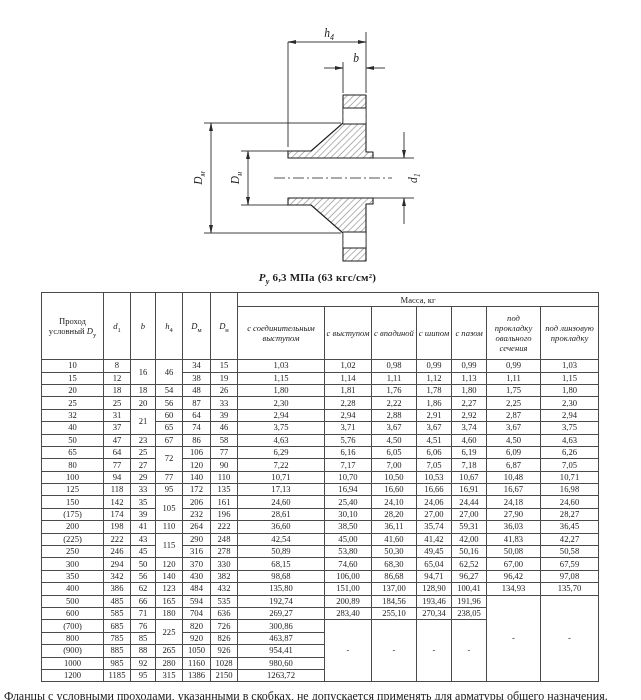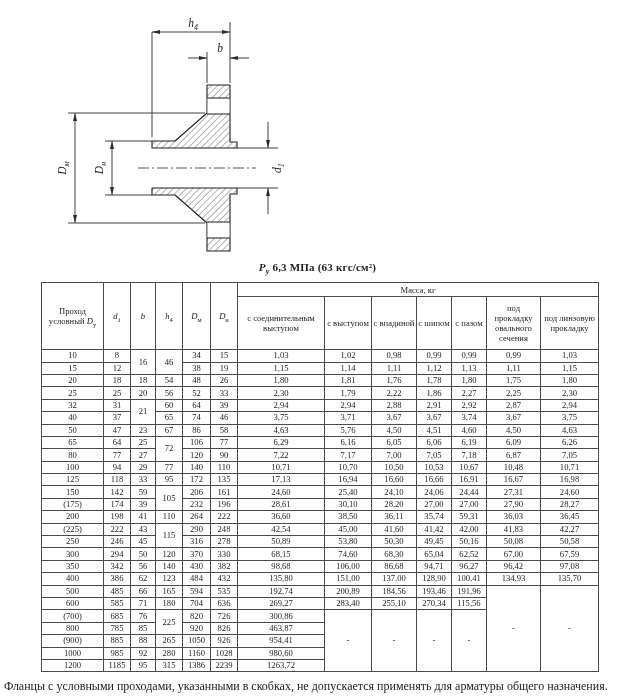--- a/index.html
+++ b/index.html
@@ -1,37 +1,37 @@
 <!DOCTYPE html>
 <html><head>
 <meta charset="utf-8">
 <style>
   html,body{margin:0;padding:0;}
   body{
     width:641px;height:700px;background:#ffffff;
     font-family:"Liberation Serif","DejaVu Serif",serif;
     color:#1c1c1c;overflow:hidden;
   }
-  .drawing-wrap{width:641px;display:flex;padding-top:10px;}
+  .drawing-wrap{width:641px;display:flex;justify-content:center;padding-top:20px;}
   .caption{
     text-align:center;font-weight:bold;font-size:11px;margin:1px 6px 6px 0;letter-spacing:0.2px;
   }
   .caption i{font-weight:bold;}
   .caption sub{font-size:8px;}
   table.flange{
     margin-left:41px;width:557px;border-collapse:collapse;table-layout:fixed;
     font-size:8.6px;color:#222;
   }
   table.flange th,table.flange td{
     border:1px solid #4a4a4a;text-align:center;vertical-align:middle;
     padding:0 1px;font-weight:normal;line-height:1.2;
     overflow:hidden;
   }
   table.flange thead tr.h1 th{height:13px;}
-  table.flange thead tr.h2 th{height:52px;line-height:1.18;}
+  table.flange thead tr.h2 th{height:52px;line-height:1.18;font-style:italic;}
   table.flange tbody td{height:11.4px;line-height:1.05;}
   table.flange sub{font-size:6.5px;line-height:0;}
   .it{font-style:italic;}
   .footnote{
     margin-top:7px;text-align:left;font-size:12px;color:#222;
     padding:0 4px;white-space:nowrap;
   }
   svg text{font-family:"Liberation Serif","DejaVu Serif",serif;}
 </style>
 </head>
@@ -194,24 +194,24 @@
         <td>1,78</td>
         <td>1,80</td>
         <td>1,75</td>
         <td>1,80</td>
       </tr>
       <tr>
         <td>25</td>
         <td>25</td>
         <td>20</td>
         <td>56</td>
-        <td>52</td>
+        <td>87</td>
         <td>33</td>
         <td>2,30</td>
-        <td>1,79</td>
+        <td>2,28</td>
         <td>2,22</td>
         <td>1,86</td>
         <td>2,27</td>
         <td>2,25</td>
         <td>2,30</td>
       </tr>
       <tr>
         <td>32</td>
         <td>31</td>
         <td rowspan="2">21</td>
@@ -310,30 +310,30 @@
         <td>16,94</td>
         <td>16,60</td>
         <td>16,66</td>
         <td>16,91</td>
         <td>16,67</td>
         <td>16,98</td>
       </tr>
       <tr>
         <td>150</td>
         <td>142</td>
-        <td>59</td>
+        <td>35</td>
         <td rowspan="2">105</td>
         <td>206</td>
         <td>161</td>
         <td>24,60</td>
         <td>25,40</td>
         <td>24,10</td>
         <td>24,06</td>
         <td>24,44</td>
-        <td>27,31</td>
+        <td>24,18</td>
         <td>24,60</td>
       </tr>
       <tr>
         <td>(175)</td>
         <td>174</td>
         <td>39</td>
         <td>232</td>
         <td>196</td>
         <td>28,61</td>
         <td>30,10</td>
@@ -451,21 +451,21 @@
         <td>600</td>
         <td>585</td>
         <td>71</td>
         <td>180</td>
         <td>704</td>
         <td>636</td>
         <td>269,27</td>
         <td>283,40</td>
         <td>255,10</td>
         <td>270,34</td>
-        <td>115,56</td>
+        <td>238,05</td>
       </tr>
       <tr>
         <td>(700)</td>
         <td>685</td>
         <td>76</td>
         <td rowspan="2">225</td>
         <td>820</td>
         <td>726</td>
         <td>300,86</td>
         <td rowspan="5">-</td>
@@ -498,19 +498,19 @@
         <td>1160</td>
         <td>1028</td>
         <td>980,60</td>
       </tr>
       <tr>
         <td>1200</td>
         <td>1185</td>
         <td>95</td>
         <td>315</td>
         <td>1386</td>
-        <td>2239</td>
+        <td>2150</td>
         <td>1263,72</td>
       </tr>
     </tbody>
 </table>
 
 <div class="footnote">Фланцы с условными проходами, указанными в скобках, не допускается применять для арматуры общего назначения.</div>
 
 </body></html>

